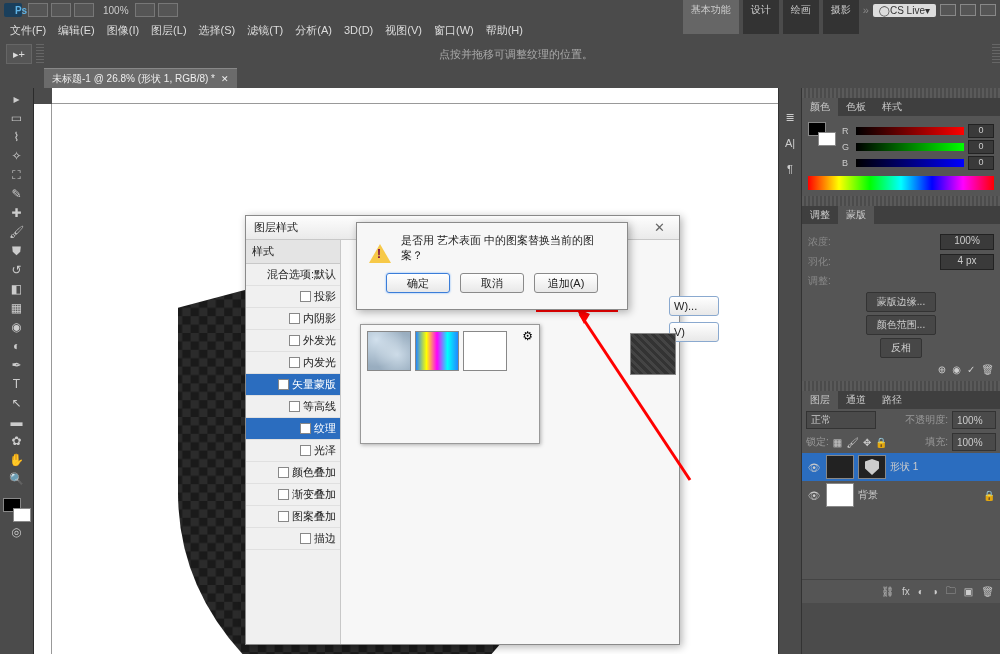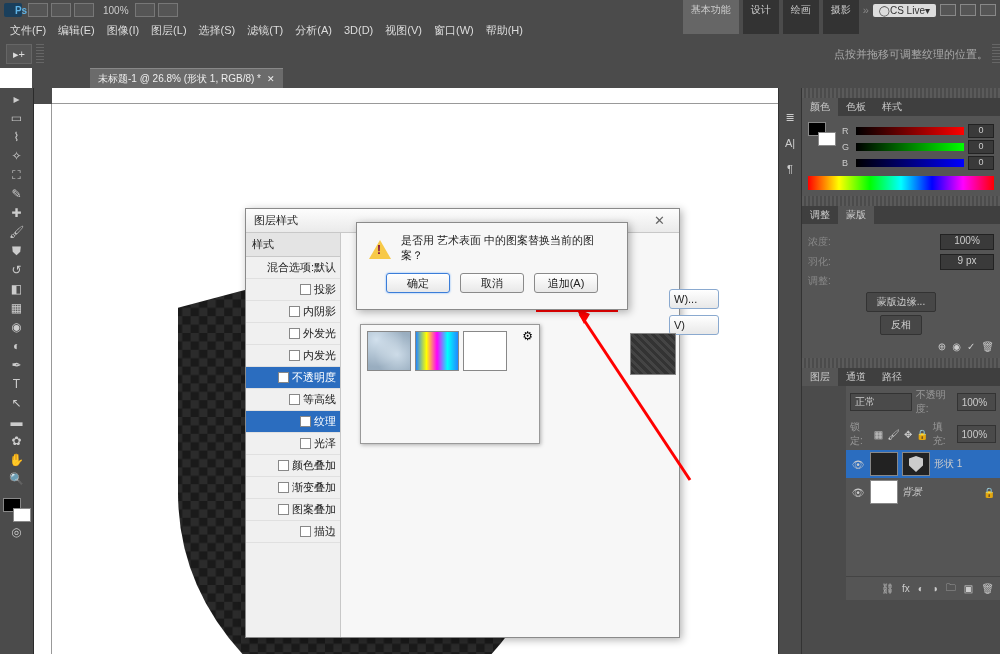--- a/index.html
+++ b/index.html
@@ -16,25 +16,25 @@
 .cslive { background:#ddd; color:#333; padding:1px 6px; border-radius:2px; font-size:10px; display:flex; align-items:center; }
 .wc { width:16px; height:12px; border:1px solid #888; background:#555; }
 
 
 .menubar { height:20px; background:#4b4b4b; color:#ddd; display:flex; align-items:center; padding:0 4px; font-size:11px; }
 .menubar span { padding:2px 6px; cursor:default; }
 
 
 .optbar { height:28px; background:#4b4b4b; display:flex; align-items:center; color:#ddd; font-size:11px; padding-left:6px; }
 .optbar .tool { width:26px; height:20px; background:#555; border:1px solid #666; display:flex; align-items:center; justify-content:center; }
-.opt-msg { flex:1; text-align:right; color:#aaa; font-size:11px; }
+.opt-msg { flex:1; text-align:center; color:#aaa; font-size:11px; }
 .optbar .grip { width:8px; height:20px; background:repeating-linear-gradient(#666,#666 1px,#4b4b4b 1px,#4b4b4b 3px); margin-left:4px; }
 
 
-.tabrow { height:20px; background:#4b4b4b; display:flex; padding-left:58px;margin-left:32px; }
+.tabrow { height:20px; background:#4b4b4b; display:flex; padding-left:44px; }
 .doctab { background:#6b6b6b; color:#eee; font-size:10px; padding:2px 8px; display:flex; align-items:center; border-top:1px solid #888; }
 .doctab .x { margin-left:6px; font-size:9px; }
 
 .workspace { position:absolute; top:88px; left:0; right:0; bottom:0; display:flex; }
 
 
 .toolbox { width:34px; background:#4b4b4b; border-right:1px solid #2b2b2b; display:flex; flex-direction:column; align-items:center; padding-top:2px; gap:1px; }
 .tbx { width:22px; height:18px; display:flex; align-items:center; justify-content:center; color:#ccc; font-size:12px; }
 
 
@@ -71,32 +71,32 @@
 .mask-head { display:flex; align-items:center; padding:4px; gap:6px; }
 .mask-ico { width:32px; height:28px; background:#2a2a2a; border:1px solid #666; display:flex; align-items:center; justify-content:center; }
 .shield-mini { width:18px; height:20px; background:#ddd; clip-path:polygon(50% 0,100% 15%,100% 60%,50% 100%,0 60%,0 15%); }
 .tinybtn { width:20px; height:18px; border:1px solid #666; background:#444; }
 
 
 .ministrip { width:24px; background:#4b4b4b; display:flex; flex-direction:column; align-items:center; padding-top:20px; gap:8px; border-left:1px solid #333; border-right:1px solid #333; }
 .ministrip div { width:18px; height:18px; color:#ccc; display:flex; align-items:center; justify-content:center; font-size:11px; }
 
 
-.layers-body { background:#555; color:#ccc; font-size:10px;margin-left:44px; }
+.layers-body { background:#555; color:#ccc; font-size:10px; }
 .lrow { display:flex; align-items:center; padding:2px 4px; gap:4px; }
 .lsel { background:#2b6dbf; }
 .eye { width:16px; text-align:center; }
 .thumb { width:28px; height:24px; background:#222; border:1px solid #888; display:flex; align-items:center; justify-content:center; }
 .thumb.white { background:#fff; }
 .thumb .shield-mini2 { width:14px; height:16px; background:#ccc; clip-path:polygon(50% 0,100% 15%,100% 60%,50% 100%,0 60%,0 15%); }
 .combo { height:18px; background:#4a4a4a; border:1px solid #333; padding:0 4px; display:flex; align-items:center; }
 
 
 .dlg { position:absolute; background:#f7f7f7; border:1px solid #8a8a8a; box-shadow:2px 2px 8px rgba(0,0,0,.3); font-size:11px; color:#222; }
-.dlg-ls { left:245px; top:208px; width:435px; height:430px; }
+.dlg-ls { left:245px; top:215px; width:435px; height:430px; }
 .dlg-title { height:24px; display:flex; align-items:center; padding:0 8px; background:linear-gradient(#fdfdfd,#eaeaea); border-bottom:1px solid #c8c8c8; }
 .dlg-title .t { font-size:11px; }
 .dlg-title .x { margin-left:auto; width:26px; height:14px; border:1px solid #bbb; background:linear-gradient(#f9c,#f78); border-radius:2px; }
 .dlg-close2 { margin-left:auto; color:#666; font-size:13px; padding:0 6px; }
 .ls-body { display:flex; height:calc(100% - 24px); }
 .ls-left { width:95px; border-right:1px solid #c8c8c8; background:#f0f0f0; }
 .ls-lh { background:#e4e4e4; padding:4px 6px; border-bottom:1px solid #c8c8c8; font-size:11px; }
 .ls-item { padding:3px 4px; border-bottom:1px solid #e0e0e0; display:flex; align-items:center; gap:3px; font-size:11px;justify-content:flex-end; }
 .ls-item.sel { background:#2b6dbf; color:#fff; }
 .ls-item.sub { padding-left:14px; }
@@ -111,21 +111,21 @@
 .pat { width:44px; height:40px; border:1px solid #888; }
 .pat1 { background:radial-gradient(circle at 20% 20%,#bcd,#678 60%),radial-gradient(circle at 70% 60%,#abc,#567 60%); background-blend-mode:screen; }
 .pat2 { background:linear-gradient(90deg,#28f,#ff0,#f0f,#0ff,#28f); }
 .pat3 { background:#fff; }
 .pop-pattern .gear { position:absolute; right:6px; top:4px; font-size:12px; }
 .pat-side { position:absolute; left:630px; top:333px; width:46px; height:42px; border:1px solid #888; background:repeating-linear-gradient(45deg,#333,#333 3px,#444 3px,#444 6px); }
 
 
 .dlg-cf { left:356px; top:222px; width:272px; height:88px; z-index:50; }
 .cf-body { padding:10px 12px 8px 12px; }
-.cf-row { display:flex; align-items:center; gap:10px; }
+.cf-row { display:flex; align-items:flex-end; gap:10px; }
 .warn-ico { width:0; height:0; border-left:11px solid transparent; border-right:11px solid transparent; border-bottom:19px solid #f7c948; position:relative; margin-top:2px; }
 .warn-ico::after { content:"!"; position:absolute; left:-3px; top:3px; color:#704; font-weight:bold; font-size:12px; }
 .cf-btns { display:flex; justify-content:center; gap:10px; margin-top:10px; }
 .cfb { width:64px; height:20px; background:linear-gradient(#fff,#e8e8e8); border:1px solid #8a8a8a; border-radius:3px; font-size:11px; display:flex; align-items:center; justify-content:center; }
 .cfb.def { border:1px solid #3b7dd8; box-shadow:0 0 2px #6af; }
 
 
 .callout { position:absolute; border:3px solid #f00; }
 .arrow-svg { position:absolute; pointer-events:none; }
 
@@ -280,27 +280,30 @@
       <span>调整</span>
       <span class="act">蒙版</span>
     </div>
     <div class="pcontent">
       <div class="field-row">
           <span class="lab">浓度:</span>
           <span class="inp">100%</span>
         </div>
       <div class="field-row">
           <span class="lab">羽化:</span>
-          <span class="inp">9 px</span>
+          <span class="inp">4 px</span>
         </div>
       <div class="field-row">
           <span class="lab">调整:</span>
         </div>
       <div class="btnrow">
           <div class="pbtn">蒙版边缘...</div>
+        </div>
+      <div class="btnrow">
+          <div class="pbtn">颜色范围...</div>
         </div>
       <div class="btnrow">
           <div class="pbtn">反相</div>
         </div>
       <div style="display:flex;justify-content:flex-end;gap:6px;margin-top:6px">
         <span>⊕</span>
         <span>◉</span>
         <span>✓</span>
         <span>🗑</span>
       </div>
@@ -331,21 +334,21 @@
         <span class="eye">👁</span>
         <div class="thumb"></div>
         <div class="thumb">
             <div class="shield-mini2"></div>
           </div>
         <span>形状 1</span>
       </div>
       <div class="lrow">
         <span class="eye">👁</span>
         <div class="thumb white"></div>
-        <span style="font-style:italic">背景</span>
+        <span style="">背景</span>
         <span style="margin-left:auto">🔒</span>
       </div>
       <div style="height:70px"></div>
       <div class="lrow" style="border-top:1px solid #444;justify-content:flex-end;gap:8px;padding:3px 6px">
         <span>⛓</span>
         <span>fx</span>
         <span>◐</span>
         <span>◑</span>
         <span>🗀</span>
         <span>▣</span>
@@ -378,21 +381,21 @@
           <div class="ls-item">
             <span class="ck"></span>
             <span>外发光</span>
           </div>
           <div class="ls-item">
             <span class="ck"></span>
             <span>内发光</span>
           </div>
           <div class="ls-item sel">
             <span class="ck on"></span>
-            <span>不透明度</span>
+            <span>矢量蒙版</span>
           </div>
           <div class="ls-item sub">
             <span class="ck"></span>
             <span>等高线</span>
           </div>
           <div class="ls-item sel sub">
             <span class="ck on"></span>
             <span>纹理</span>
           </div>
           <div class="ls-item">

